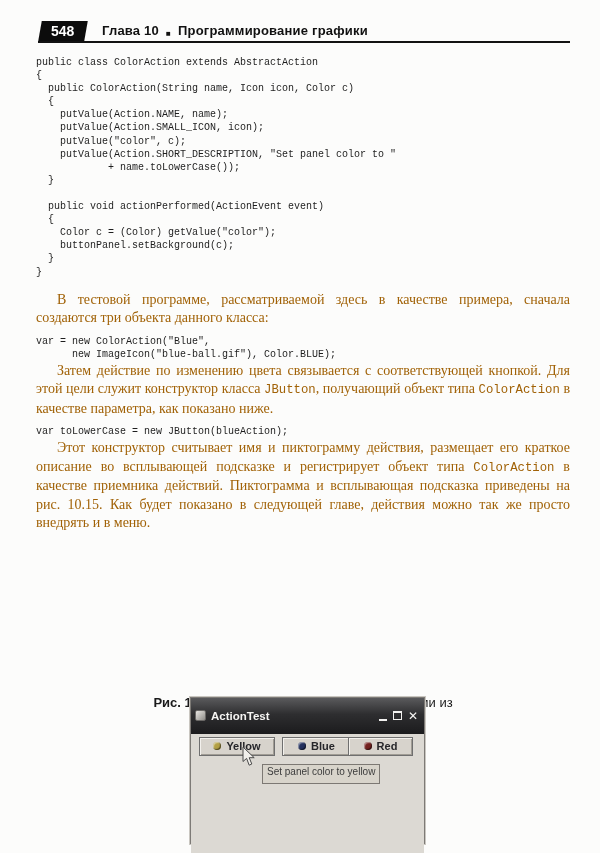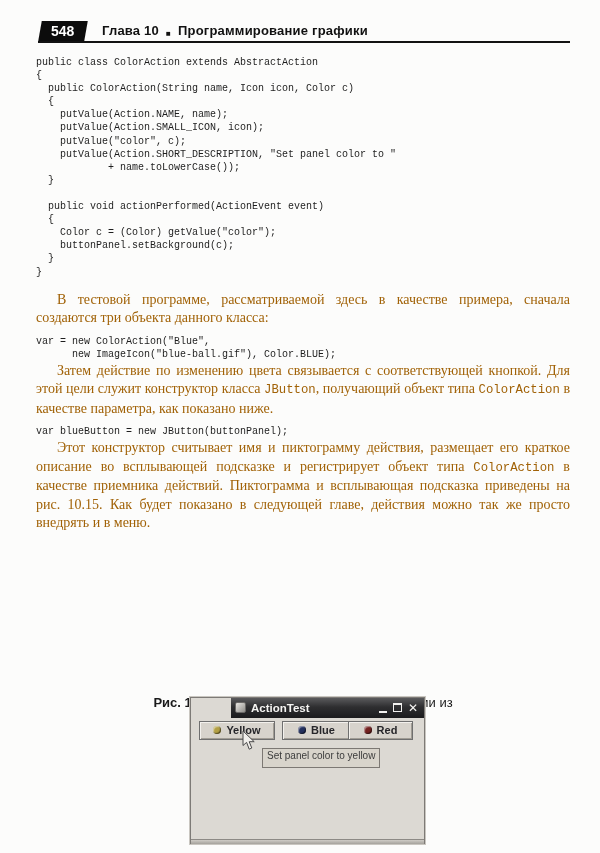--- a/index.html
+++ b/index.html
@@ -50,22 +50,22 @@
   }
 
   
   .figure { position:relative; margin-top:5px; height:196px; }
   .jwindow {
     position:absolute; left:154px; top:2px; width:235px; height:147px;
     border:1px solid #7d7a76; background:#dcd9d3;
     box-shadow:0 0 0 1px #c9c6c0;
   }
   .titlebar {
-    height:20px; background:linear-gradient(180deg,#5a5a5c 0%,#2e2e30 45%,#1b1b1d 100%);
-    display:flex; align-items:center; padding:0 4px;margin-left:40px;
+    height:36px; background:linear-gradient(180deg,#5a5a5c 0%,#2e2e30 45%,#1b1b1d 100%);
+    display:flex; align-items:center; padding:0 4px;
   }
   .wicon {
     width:11px; height:11px; border-radius:2px;
     background:linear-gradient(135deg,#e8e6e2,#8f8d89);
     border:1px solid #6a6866; flex:0 0 auto;
   }
   .wtitle {
     color:#f5f4f2; font-family:"Liberation Sans",sans-serif;
     font-weight:bold; font-size:11.5px; margin-left:5px; flex:1 1 auto;
     white-space:nowrap; overflow:hidden;
@@ -147,21 +147,21 @@
   }
 }</pre>
 
     <p class="body-text"><span>В тестовой программе, рассматриваемой здесь в качестве примера, сначала создаются три объекта данного класса:</span></p>
 
     <pre class="code tight">var = new ColorAction("Blue",
       new ImageIcon("blue-ball.gif"), Color.BLUE);</pre>
 
     <p class="body-text close"><span>Затем действие по изменению цвета связывается с соответствующей кнопкой. Для этой цели служит конструктор класса </span><code class="inline">JButton</code><span>, получающий объект типа </span><code class="inline">ColorAction</code><span> в качестве параметра, как показано ниже.</span></p>
 
-    <pre class="code tight">var blueButton = new JButton(buttonPanel);</pre>
+    <pre class="code tight">var toLowerCase = new JButton(blueAction);</pre>
 
     <p class="body-text close"><span>Этот конструктор считывает имя и пиктограмму действия, размещает его краткое описание во всплывающей подсказке и регистрирует объект типа </span><code class="inline">ColorAction</code><span> в качестве приемника действий. Пиктограмма и всплывающая подсказка приведены на рис. 10.15. Как будет показано в следующей главе, действия можно так же просто внедрять и в меню.</span></p>
 
     <figure class="figure">
       <div class="jwindow">
         <div class="titlebar">
           <span class="wicon"></span>
           <span class="wtitle">ActionTest</span>
           <span class="wcontrols">
             <span class="wbtn min"></span>

